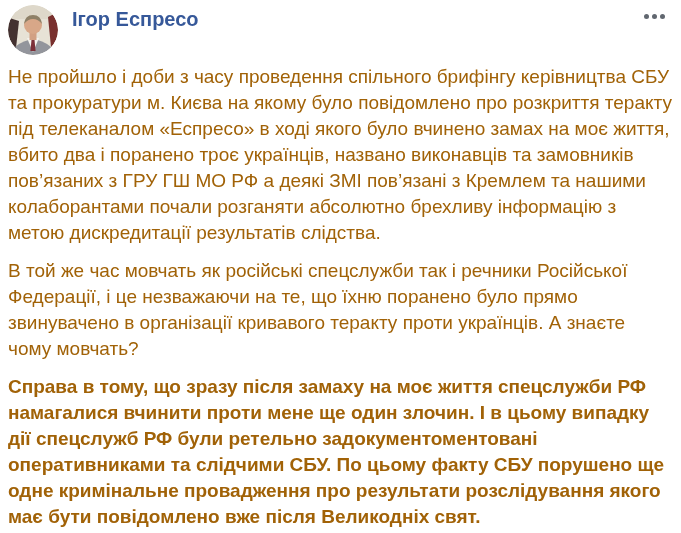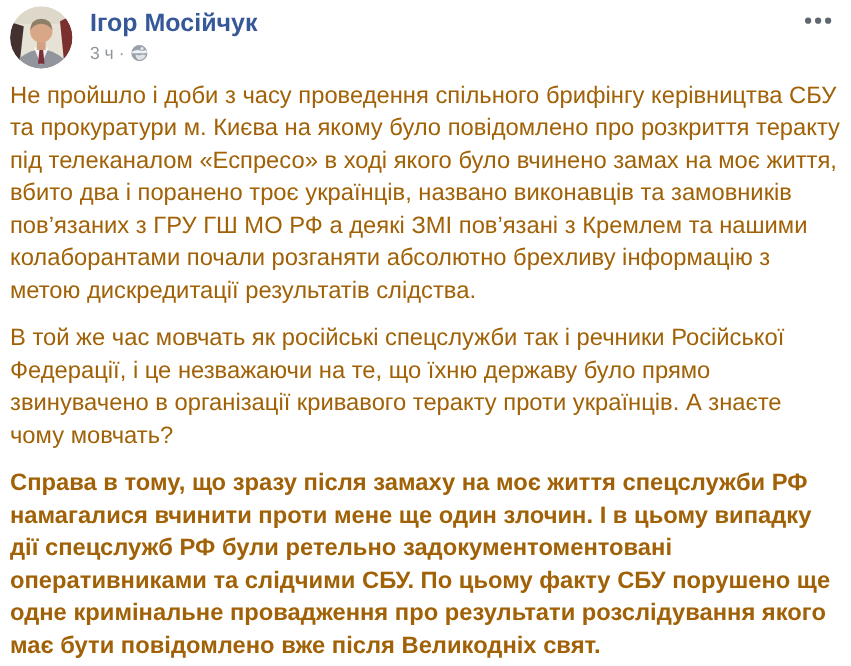--- a/index.html
+++ b/index.html
@@ -109,44 +109,32 @@
           <path d="M19,33 L31,33 L25,47 Z" fill="#f4f2ee"></path>
           <path d="M23.6,34 L26.4,34 L27.6,46 L22.4,46 Z" fill="#7c2f38"></path>
           <rect x="21.5" y="27" width="7" height="8" fill="#d2a083"></rect>
           <circle cx="25" cy="20" r="9" fill="#d8a788"></circle>
           <path d="M16,19 Q17,10 25,10 Q33,10 34,19 Q30,14 25,14 Q20,14 16,19 Z" fill="#8e8067"></path>
         </g>
       </svg>
     </a>
 
     <div class="header-info">
-      <a class="author">Ігор Мосійчук</a>
-      <div class="meta">
-        <a>3 ч</a>
-        <span>·</span>
-        <span class="globe">
-          <svg width="13" height="13" viewBox="0 0 13 13">
-            <circle cx="6.5" cy="6.5" r="6.5" fill="#9aa1aa"></circle>
-            <path d="M1,5.2 Q4,3.4 6.5,4.2 Q9.5,5.2 12,4.0 Q12.4,5.2 12.4,6.5 L0.6,6.5 Q0.6,5.8 1,5.2 Z" fill="#ffffff" opacity="0.85"></path>
-            <path d="M3.4,7.6 Q6,8.8 8.2,7.8 Q9.8,7.1 11.6,8.2 Q10.3,11.6 6.5,12 Q4,11.8 3.4,7.6 Z" fill="#ffffff" opacity="0.7"></path>
-            <circle cx="8.6" cy="2.8" r="1.2" fill="#ffffff" opacity="0.8"></circle>
-          </svg>
-        </span>
-      </div>
+      <a class="author">Ігор Еспресо</a>
     </div>
 
     <button class="menu-btn" aria-label="options">
       <span style="display:flex;gap:3px;">
         <span class="dot"></span>
           <span class="dot"></span>
           <span class="dot"></span>
       </span>
     </button>
 
   </div>
 
   <div class="post-body">
     <p>Не пройшло і доби з часу проведення спільного брифінгу керівництва СБУ та прокуратури м. Києва на якому було повідомлено про розкриття теракту під телеканалом «Еспресо» в ході якого було вчинено замах на моє життя, вбито два і поранено троє українців, названо виконавців та замовників пов’язаних з ГРУ ГШ МО РФ а деякі ЗМІ пов’язані з Кремлем та нашими колаборантами почали розганяти абсолютно брехливу інформацію з метою дискредитації результатів слідства.</p>
-    <p>В той же час мовчать як російські спецслужби так і речники Російської Федерації, і це незважаючи на те, що їхню державу було прямо звинувачено в організації кривавого теракту проти українців. А знаєте чому мовчать?</p>
+    <p>В той же час мовчать як російські спецслужби так і речники Російської Федерації, і це незважаючи на те, що їхню поранено було прямо звинувачено в організації кривавого теракту проти українців. А знаєте чому мовчать?</p>
     <p>Справа в тому, що зразу після замаху на моє життя спецслужби РФ намагалися вчинити проти мене ще один злочин. І в цьому випадку дії спецслужб РФ були ретельно задокументоментовані оперативниками та слідчими СБУ. По цьому факту СБУ порушено ще одне кримінальне провадження про результати розслідування якого має бути повідомлено вже після Великодніх свят.</p>
   </div>
 
 </div>
 
 </body></html>

